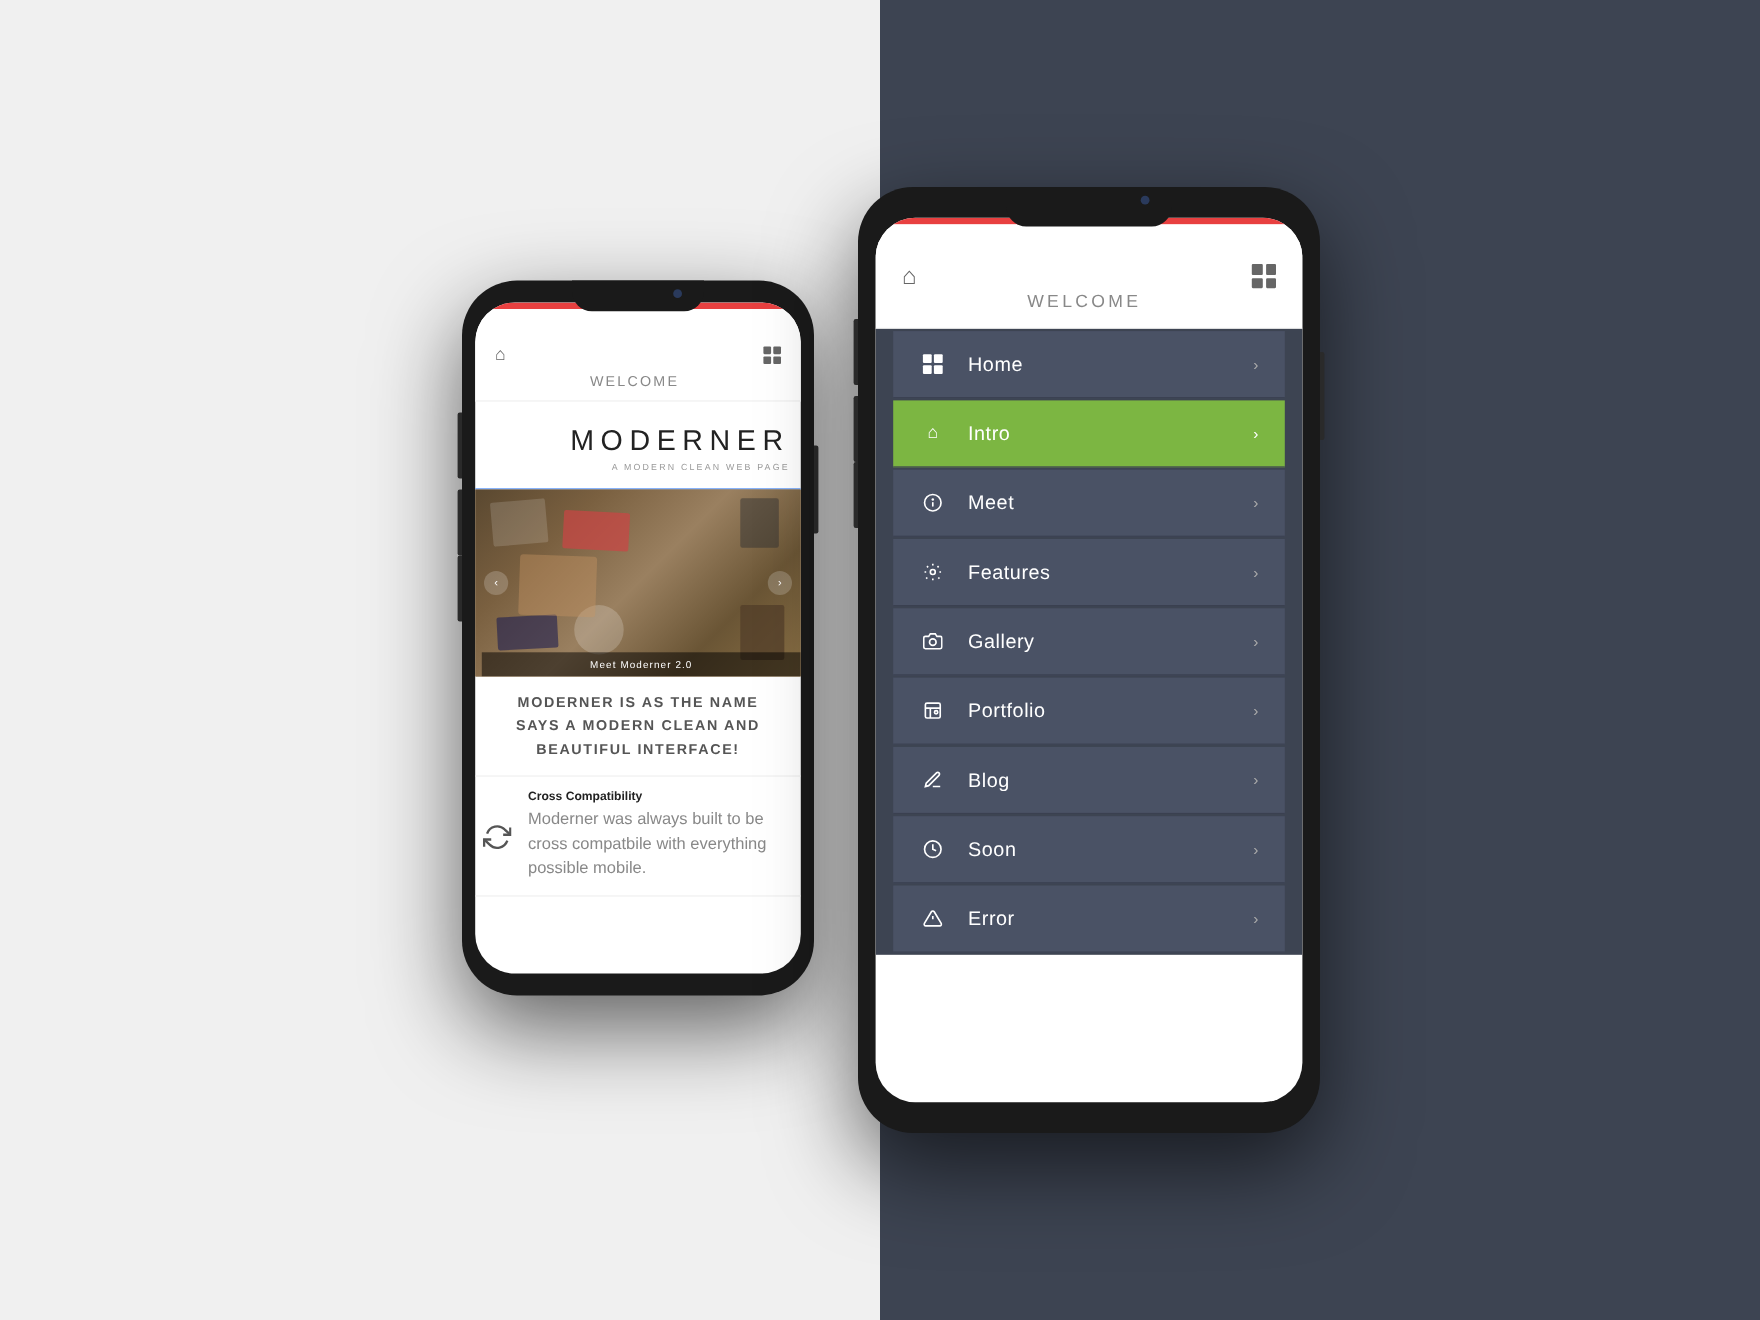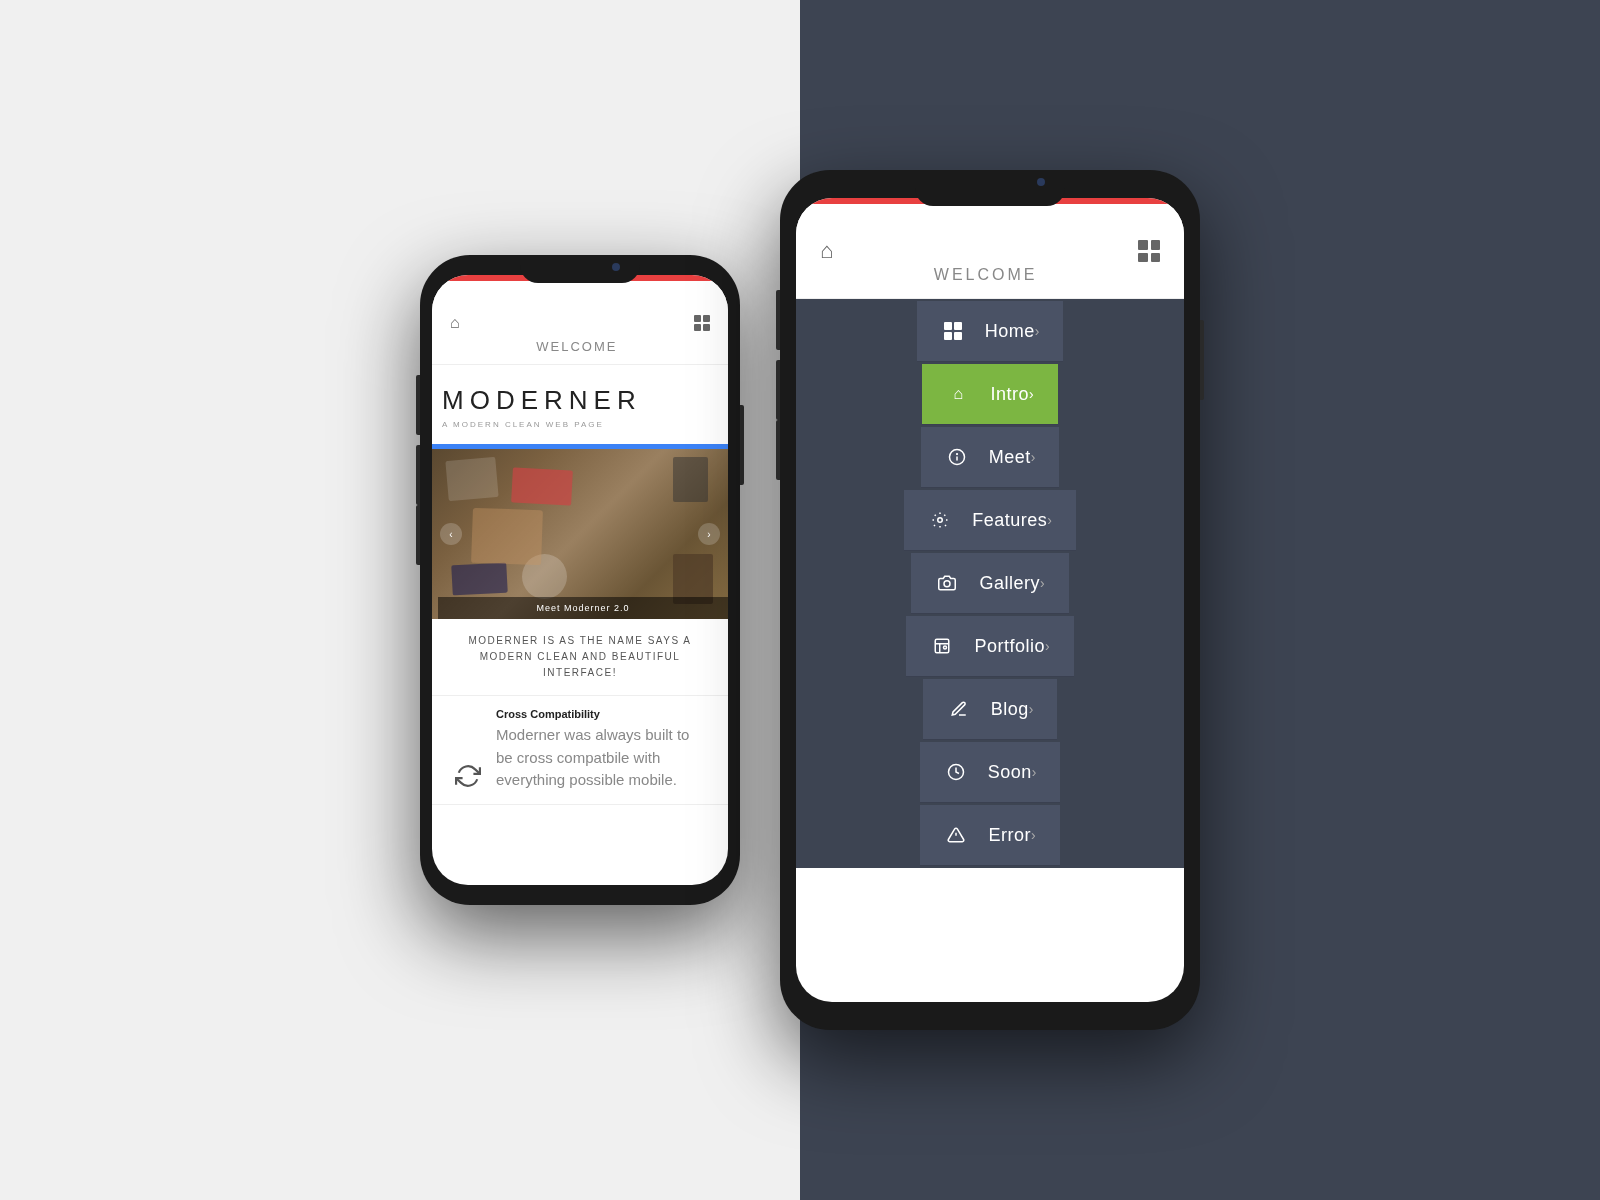--- a/index.html
+++ b/index.html
@@ -163,23 +163,23 @@
     }
 
     .header-grid-icon span {
       background: #666;
       border-radius: 1px;
       display: block;
     }
 
     
     .brand-section {
-      text-align: left;
+      text-align: right;
       padding: 20px 10px 15px;
-      border-bottom: 5px solid #3b82f6;
+      border-bottom: 1px solid #3b82f6;
     }
 
     .brand-name {
       font-size: 26px;
       font-weight: 300;
       letter-spacing: 6px;
       color: #222;
       text-transform: uppercase;
     }
 
@@ -236,33 +236,34 @@
     .carousel-arrow-left { left: 8px; }
     .carousel-arrow-right { right: 8px; }
 
     .description-section {
       text-align: center;
       padding: 14px 16px;
       border-bottom: 1px solid #eee;
     }
 
     .description-text {
-      font-size: 10px;
+      font-size: 13px;
       letter-spacing: 1.5px;
       color: #555;
       text-transform: uppercase;
       line-height: 1.6;
+      font-weight: bold;
     }
 
     
     .feature-item {
       display: flex;
-      align-items: flex-end;
+      align-items: center;
       gap: 12px;
-      padding: 12px 20px;
+      padding: 12px 4px;
       border-bottom: 1px solid #eee;
     }
 
     .feature-icon {
       width: 32px;
       height: 32px;
       display: flex;
       align-items: center;
       justify-content: center;
       flex-shrink: 0;
@@ -299,23 +300,22 @@
 
     .phone-right .header-icon {
       font-size: 20px;
     }
 
     
     .nav-menu {
       display: flex;
       flex-direction: column;
       gap: 2px;
-      padding: 2px 0;
+      padding: 2px 16px;
       background: #3d4452;
-      align-items: center;
     }
 
     .nav-item {
       display: flex;
       align-items: center;
       justify-content: space-between;
       padding: 18px 24px;
       background: #4a5265;
       cursor: pointer;
       border-bottom: 1px solid #3a4050;

